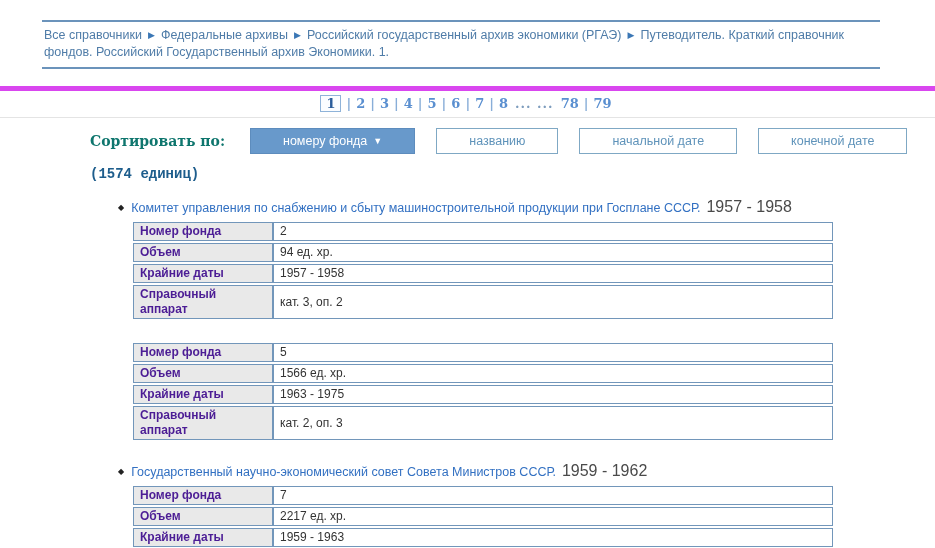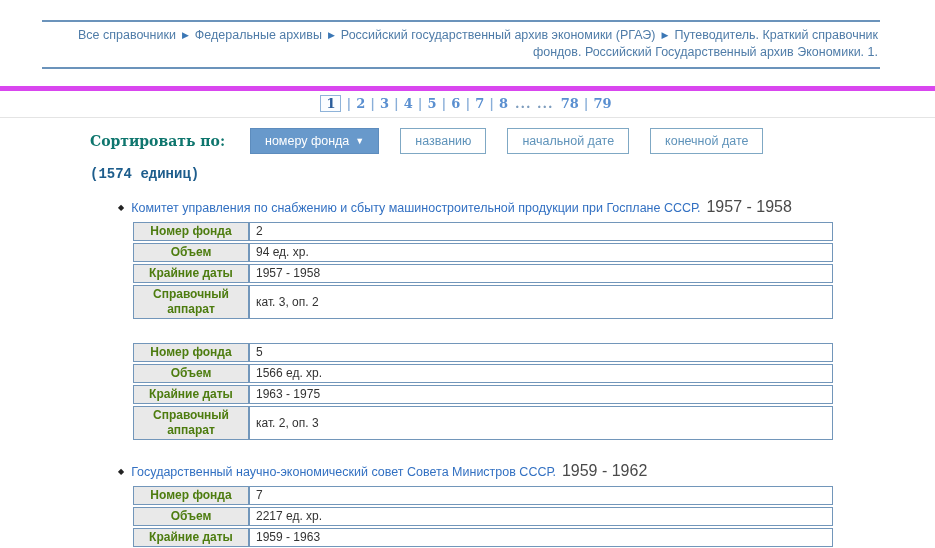--- a/index.html
+++ b/index.html
@@ -2,55 +2,55 @@
 <html><head>
 <meta charset="utf-8">
 <style>
   * { box-sizing: border-box; margin: 0; padding: 0; }
   html, body { width: 935px; height: 548px; overflow: hidden; background: #ffffff;
     font-family: "Liberation Sans", sans-serif; }
 
   
   .crumbwrap { margin: 20px 0 0 42px; width: 838px; }
   .crumbline { border: 0; border-top: 2px solid #6b93bb; height: 0; }
-  .crumbs { padding: 5px 2px 6px 2px; font-size: 12.5px; line-height: 17px; color: #4f7ca8; text-align: right; }
+  .crumbs { padding: 5px 2px 6px 2px; font-size: 12.5px; line-height: 17px; color: #4f7ca8; }
   .crumbs a { color: #4f7ca8; text-decoration: none; cursor: pointer; }
   .crumb-sep { color: #3b77b5; font-size: 9px; padding: 0 6px; vertical-align: 1px; }
 
   
   .pageband { margin-top: 17px; border-top: 5px solid #d946ef; border-bottom: 1px solid #e4e4e4;
     padding: 4px 0 5px 0; text-align: center; font-family: "DejaVu Serif", serif;
     font-weight: bold; font-size: 13px; color: #6f9ed6; }
   .page-link { color: #5a8fd0; text-decoration: none; padding: 0 3px; cursor: pointer; }
   .page-current { display: inline-block; border: 1px solid #8fb3d9; background: #fbfdff;
     color: #2b5d9b; padding: 0 5px; margin-right: 3px; }
   .page-sep { color: #89aed8; padding: 0 2px; }
   .page-dots { color: #7d9cbd; padding: 0 4px; letter-spacing: 1px; }
 
   
   .sortrow { display: flex; align-items: center; margin: 10px 0 0 90px; }
   .sortlabel { font-family: "DejaVu Serif", serif; font-weight: bold; font-size: 14px;
     color: #0f766e; flex: 0 0 160px; }
-  .sortbtn { margin-right: 21px; padding: 5px 14px; font-size: 12.5px; cursor: pointer;
+  .sortbtn { margin-right: 21px; padding: 5px 32px; font-size: 12.5px; cursor: pointer;
     background: #ffffff; border: 1px solid #7fa8c4; color: #5f93ba; font-family: "Liberation Sans", sans-serif; }
   .sortbtn.active { background: #6899cb; border: 1px solid #5d8cbd; color: #ffffff; }
   .sortbtn .arr { font-size: 9px; margin-left: 6px; vertical-align: 1px; }
   .countlabel { margin: 12px 0 0 90px; font-family: Liberation Mono, monospace; font-weight: bold;
     font-size: 14px; color: #1d5d8c; }
 
   
   .entries { margin: 16px 0 0 118px; }
   .entry { margin-bottom: 20px; }
   .titleline { margin-bottom: 4px; white-space: nowrap; }
   .bullet { color: #222222; font-size: 8px; vertical-align: 2px; margin-right: 7px; }
   .fondlink { color: #3270c2; font-size: 12.5px; text-decoration: none; cursor: pointer; }
   .fonddates { color: #4a4a4a; font-size: 16px; margin-left: 6px; }
   table.fond { border-collapse: separate; border-spacing: 0 2px; margin-left: 15px; width: 700px; }
   table.fond td { border: 1px solid #7296ba; font-size: 12px; line-height: 15px; padding: 1px 6px; }
-  td.lbl { background: #e9e9e9; width: 116px; text-align: center; font-weight: bold; color: #4d7c0f; }
+  td.lbl { background: #e9e9e9; width: 140px; text-align: left; font-weight: bold; color: #4c1d95; }
   td.val { background: #ffffff; color: #333333; }
 </style>
 </head>
 <body>
 
 <div class="crumbwrap">
   <hr class="crumbline">
   <div class="crumbs"><a class="crumb">Все справочники</a><span class="crumb-sep">▶</span><a class="crumb">Федеральные архивы</a><span class="crumb-sep">▶</span><a class="crumb">Российский государственный архив экономики (РГАЭ)</a><span class="crumb-sep">▶</span><span class="crumb">Путеводитель. Краткий справочник фондов. Российский Государственный архив Экономики. 1.</span></div>
   <hr class="crumbline">
 </div>

